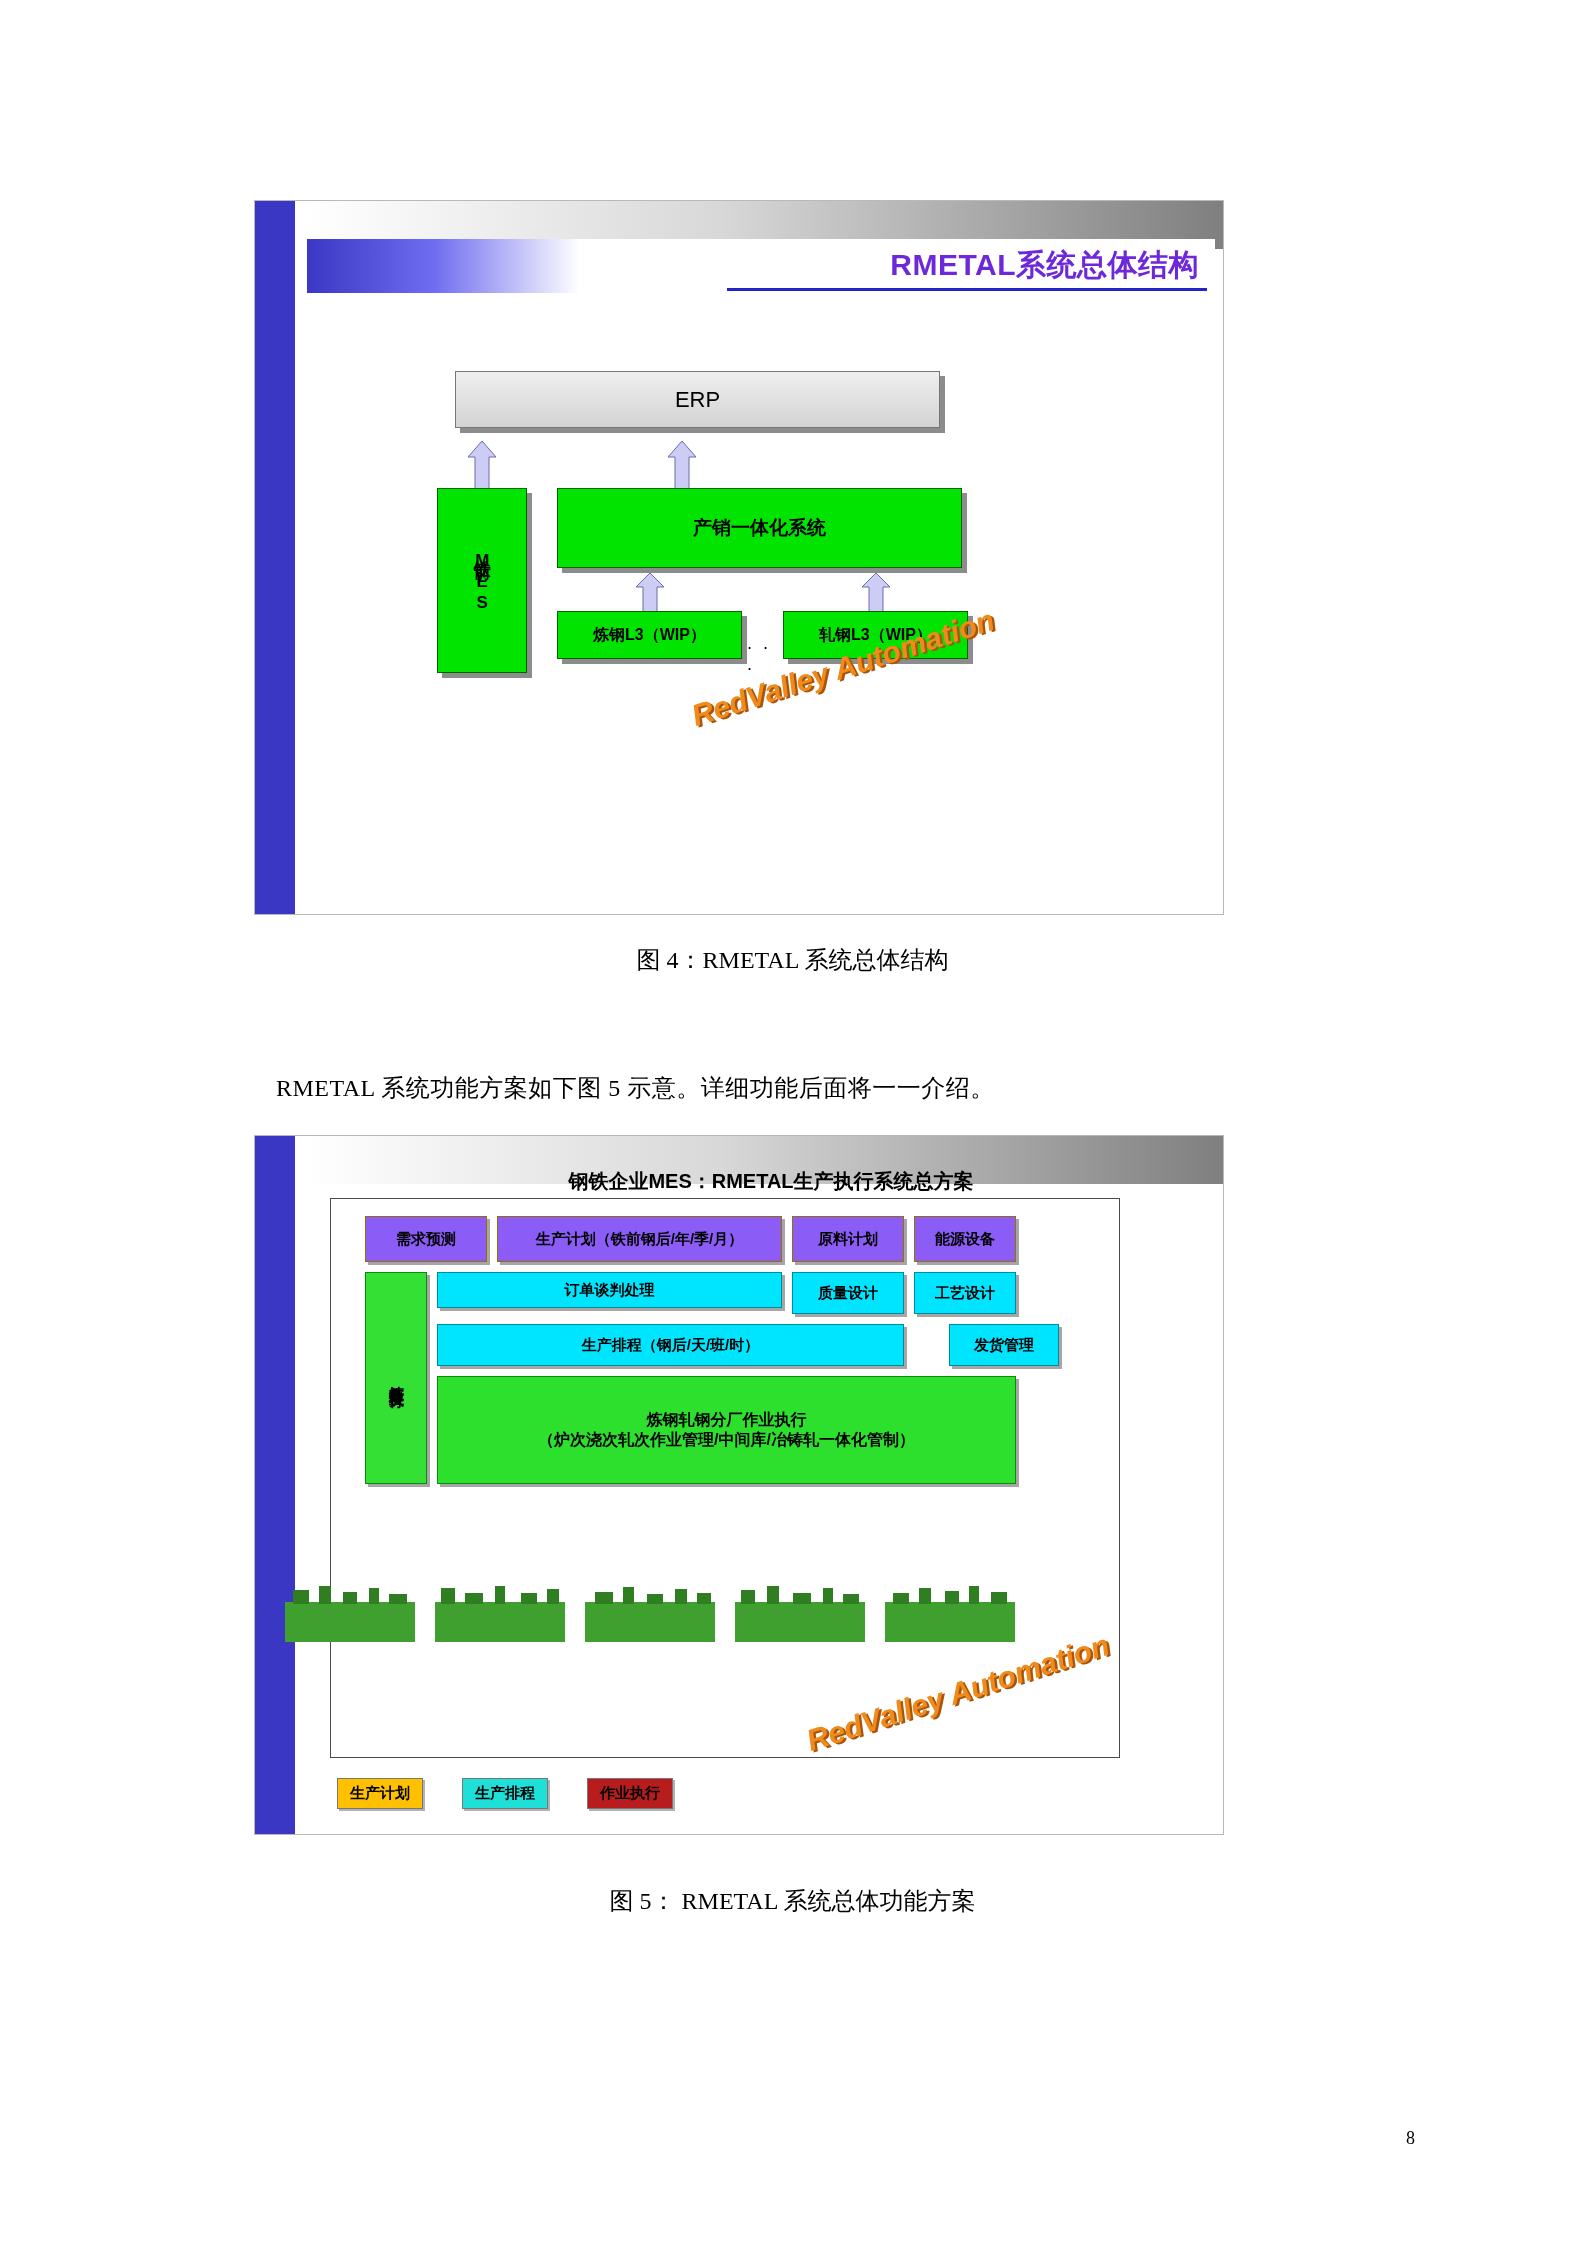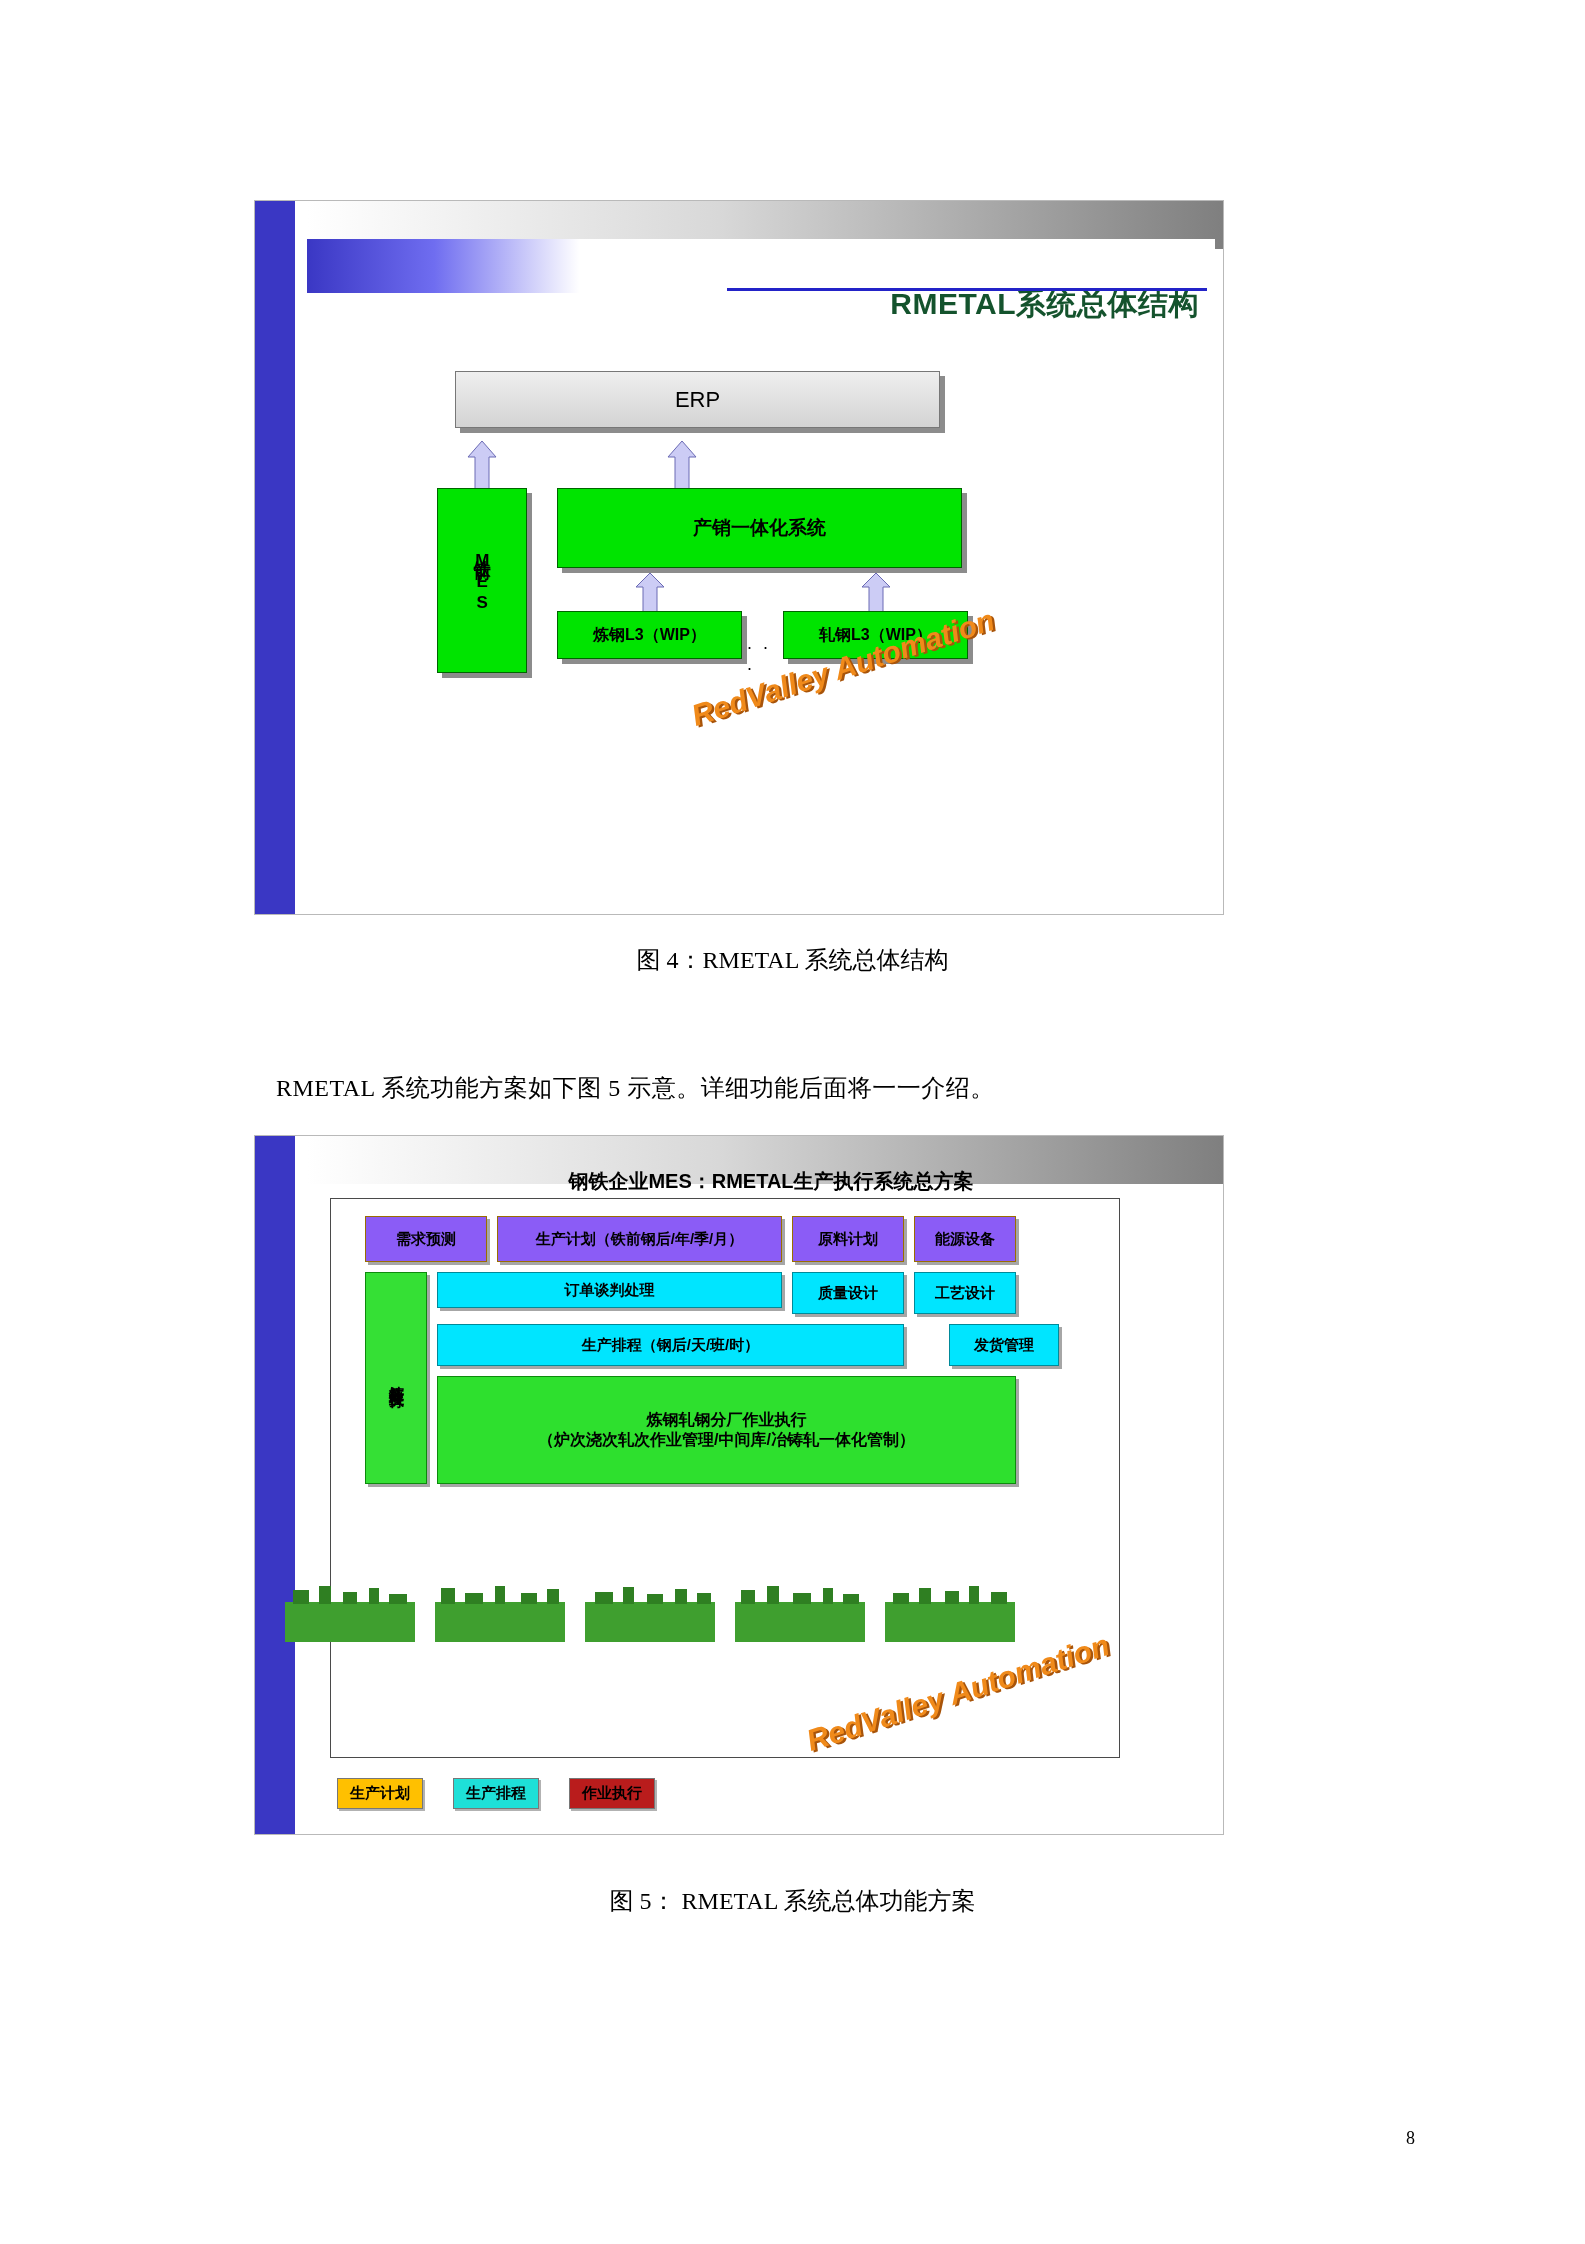--- a/index.html
+++ b/index.html
@@ -68,23 +68,22 @@
     height: 100%;
     background: linear-gradient(to right, #3a37c4 0%, #6f6df0 14%, #ffffff 30%, #ffffff 100%);
   }
   .slide-title-text {
     position: absolute;
     right: 16px;
     top: 6px;
     font-family: "Liberation Sans", sans-serif;
     font-weight: bold;
     font-size: 30px;
-    color: #14532d;
+    color: #6d28d9;
     letter-spacing: 0.5px;
-    margin-top: 39px;
   }
   .slide-title-underline {
     position: absolute;
     left: 420px;
     right: 8px;
     bottom: 2px;
     height: 3px;
     background: #2323c8;
   }
 
@@ -276,21 +275,21 @@
     width: 130px;
     height: 58px;
     position: relative;
   }
 
   .legend {
     position: absolute;
     left: 82px;
     top: 642px;
     display: flex;
-    gap: 30px;
+    gap: 39px;
     align-items: flex-end;
   }
   .legend-item {
     font-family: "Liberation Sans", sans-serif;
     font-weight: bold;
     font-size: 15px;
     padding: 5px 12px;
     border: 1px solid #777;
     box-shadow: 2px 2px 0 rgba(0,0,0,0.3);
   }

